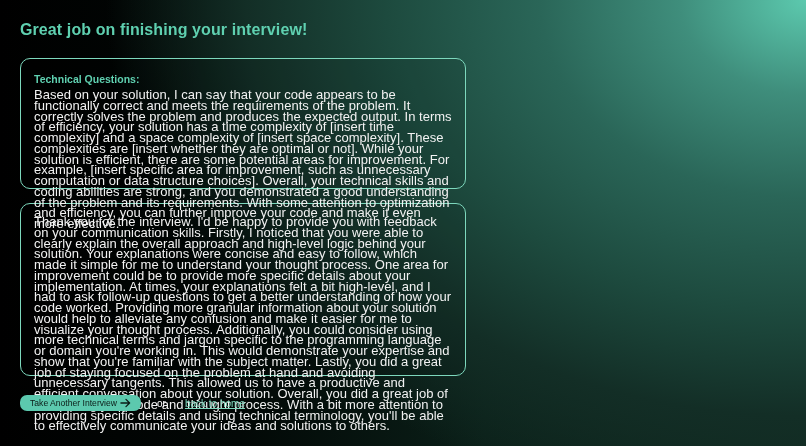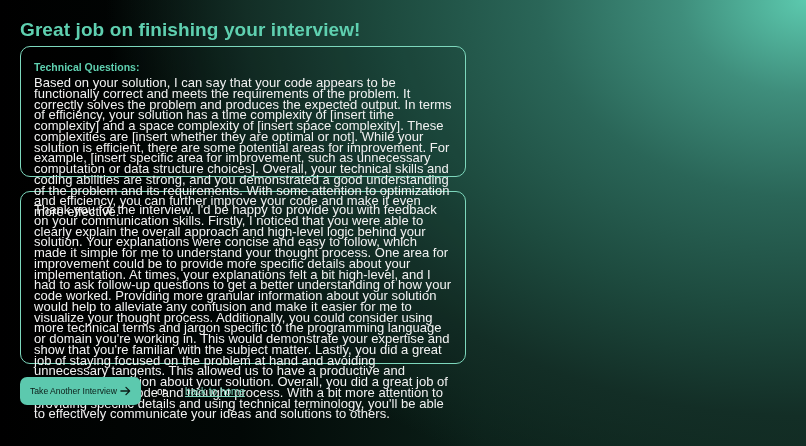--- a/index.html
+++ b/index.html
@@ -25,36 +25,36 @@
       color: #fff;
     }
     .page {
       position: absolute;
       left: 20px;
       top: 18px;
       width: 446px;
     }
     .title {
       color: #5fd0b0;
-      font-size: 19px;
+      font-size: 16px;
       font-weight: bold;
       margin: 0;
       height: 24px;
       line-height: 24px;
       letter-spacing: 0.1px;
     }
     .card {
       box-sizing: border-box;
       border: 1.5px solid #7dd8bd;
       border-radius: 10px;
       background: rgba(0,0,0,0.08);
       padding: 14px 12px 12px 13px;
     }
     .card-tech {
-      margin-top: 4px;
+      margin-top: 16px;
       height: 131px;
     }
     .card-behav {
       margin-top: 14px;
       height: 173px;
       padding-top: 13px;
     }
     .card-heading {
       color: #5fd0b0;
       font-size: 10.5px;
@@ -72,21 +72,21 @@
       margin-top: 14px;
       display: flex;
       align-items: center;
       height: 26px;
     }
     .primary-btn {
       display: inline-flex;
       align-items: center;
       justify-content: center;
       box-sizing: border-box;
-      height: 28px;
+      height: 16px;
       width: 121px;
       background: #5cc9ae;
       color: #0b1c17;
       border: none;
       border-radius: 7px;
       font-family: "Liberation Sans", sans-serif;
       font-size: 8.6px;
       padding: 0 8px;
       cursor: pointer;
     }

